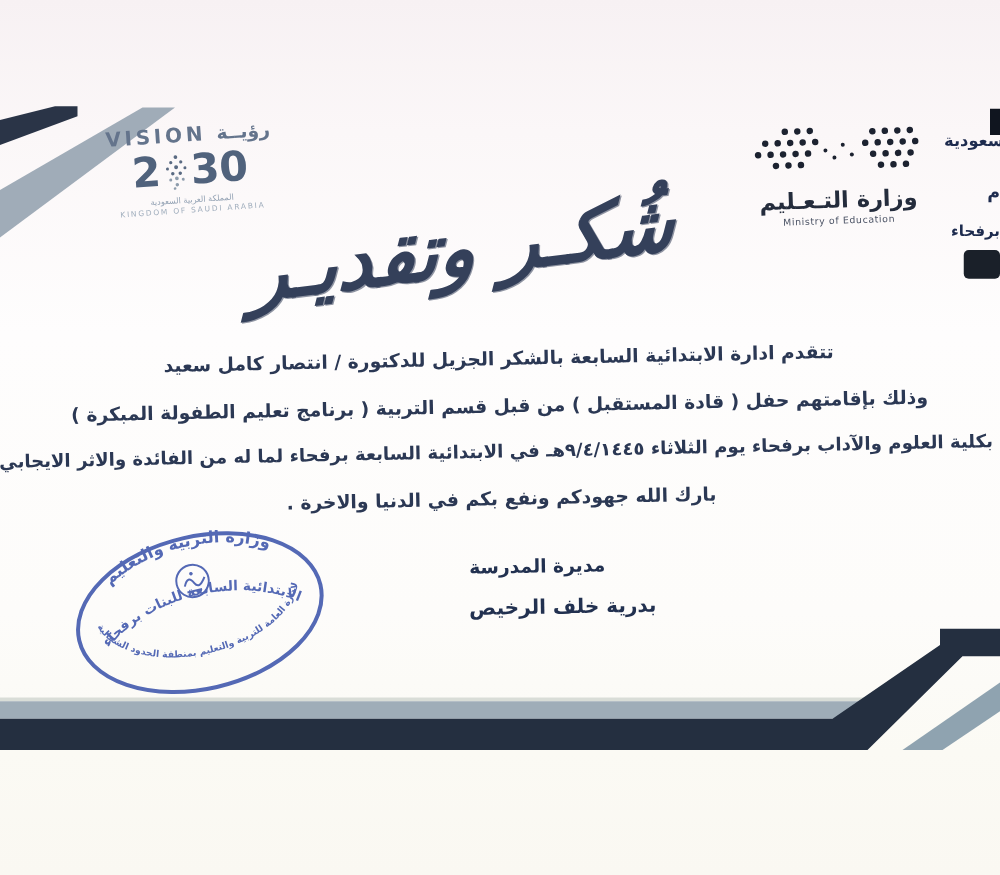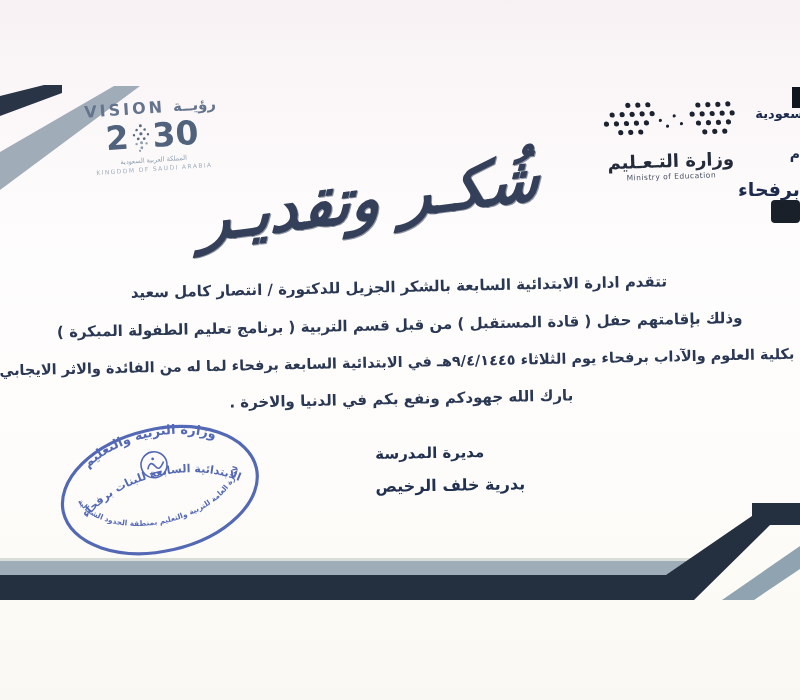--- a/index.html
+++ b/index.html
@@ -16,21 +16,21 @@
   .vision-sub{font-size:6.5px;color:#92a1b3;margin-top:4px;direction:rtl;}
   .vision-sub-en{font-size:6px;color:#9fadbc;letter-spacing:1.4px;margin-top:1px;}
   
   .ministry{position:absolute;left:588px;top:96px;width:164px;text-align:center;transform:rotate(-2deg);}
   .ministry-word{font-size:18px;font-weight:bold;color:#242c3c;direction:rtl;margin-top:4px;}
   .ministry-sub{font-size:7.5px;color:#4a5264;letter-spacing:.5px;margin-top:1px;}
   
   .edge-frag{position:absolute;right:0;direction:rtl;font-weight:bold;color:#1d2b4e;white-space:nowrap;}
   .edge-top{top:106px;font-size:13px;margin-right:-3px;}
   .edge-mid{top:146px;font-size:14px;}
-  .edge-bot{top:178px;font-size:19px;}
+  .edge-bot{top:178px;font-size:12px;}
   
   .title-callig{position:absolute;left:150px;top:118px;width:440px;height:160px;
     display:flex;align-items:center;justify-content:center;
     transform:rotate(-7deg) skewX(-8deg);
     font-family:"DejaVu Sans",sans-serif;font-style:italic;font-weight:bold;
     font-size:62px;color:#34405a;direction:rtl;letter-spacing:1px;
     text-shadow:1px 1px 0 rgba(52,64,90,.55);}
   
   .body-text{position:absolute;left:0;top:272px;width:800px;transform:rotate(-1.2deg);
     color:#2b3854;font-weight:bold;direction:rtl;}

